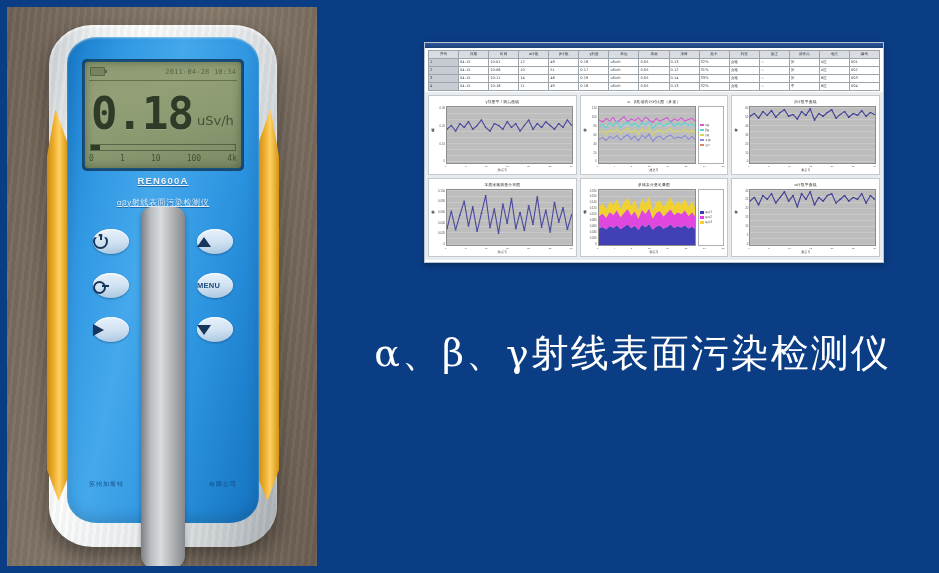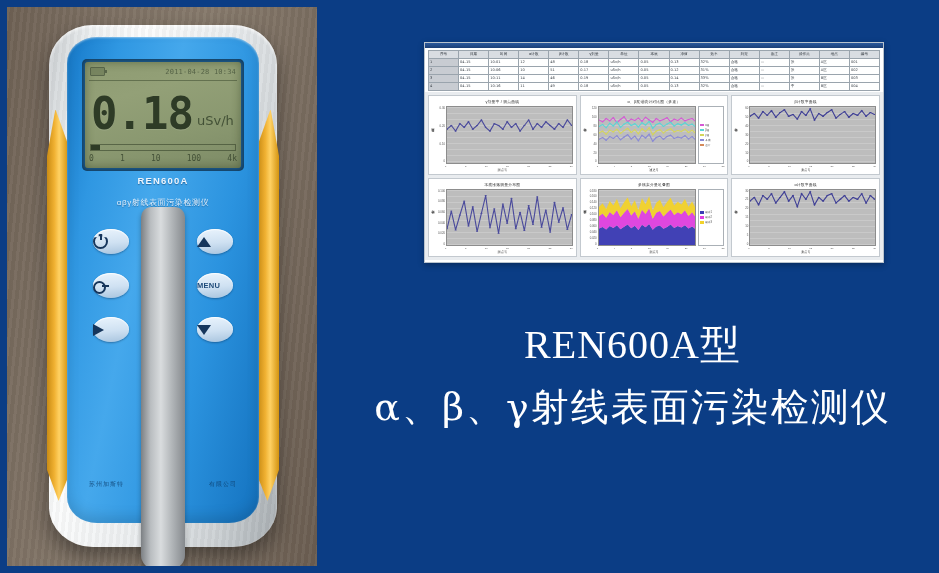--- a/index.html
+++ b/index.html
@@ -101,20 +101,21 @@
     position:absolute;left:4px;right:4px;bottom:2px;height:12px;
     display:flex;justify-content:space-between;
     font-family:"DejaVu Sans Mono", monospace;
     font-size:8px;color:#33402a;opacity:.8;
   }
 
   
   .model-block{
     position:absolute;left:0;right:0;top:138px;text-align:center;color:#eef6ff;
     text-shadow:0 1px 1px rgba(0,40,80,.45);
+    text-decoration:underline;
   }
   .model-name{font-size:9.5px;font-weight:bold;letter-spacing:1.2px;}
   .model-desc{font-size:8px;letter-spacing:.6px;margin-top:11px;opacity:.95;}
 
   
   .center-strip{
     position:absolute;left:50%;transform:translateX(-50%);
     top:182px;width:44px;bottom:-22px;
     background:linear-gradient(90deg,#7c8084 0%,#b9bdc0 22%,#d9dcde 45%,#b2b6b9 70%,#85898d 100%);
     border-radius:10px 10px 14px 14px;
@@ -842,17 +843,16 @@
             <span>20</span>
             <span>25</span>
             <span>30</span>
           </div>
           <div class="ch-xlab">测点号</div>
         </div>
       </div>
   </div>
 
   <div class="headline">
-    <div class="h-model">REN600A型</div>
     <div class="h-sub">α、β、γ射线表面污染检测仪</div>
   </div>
 
 </div>
 
 </body></html>

